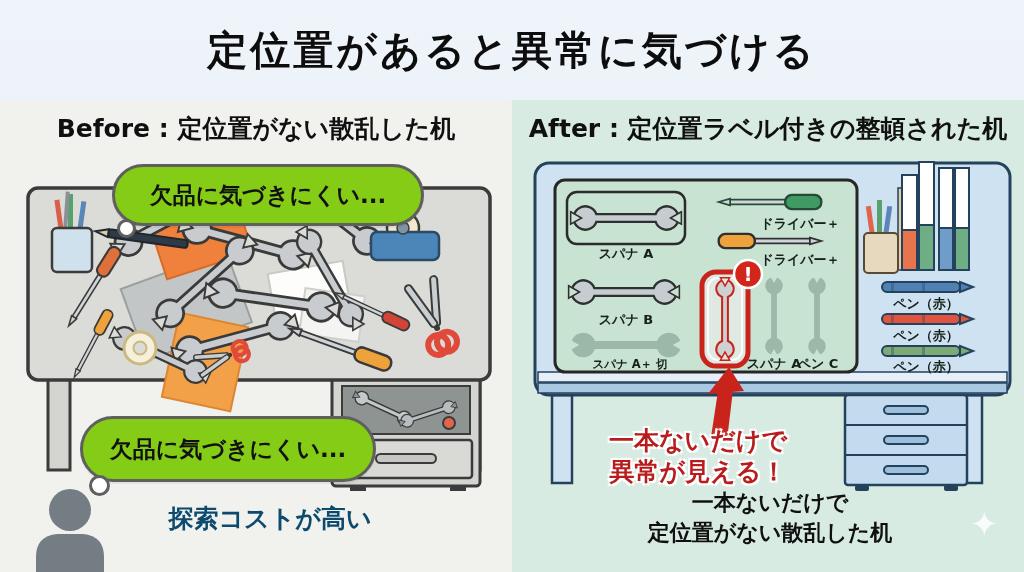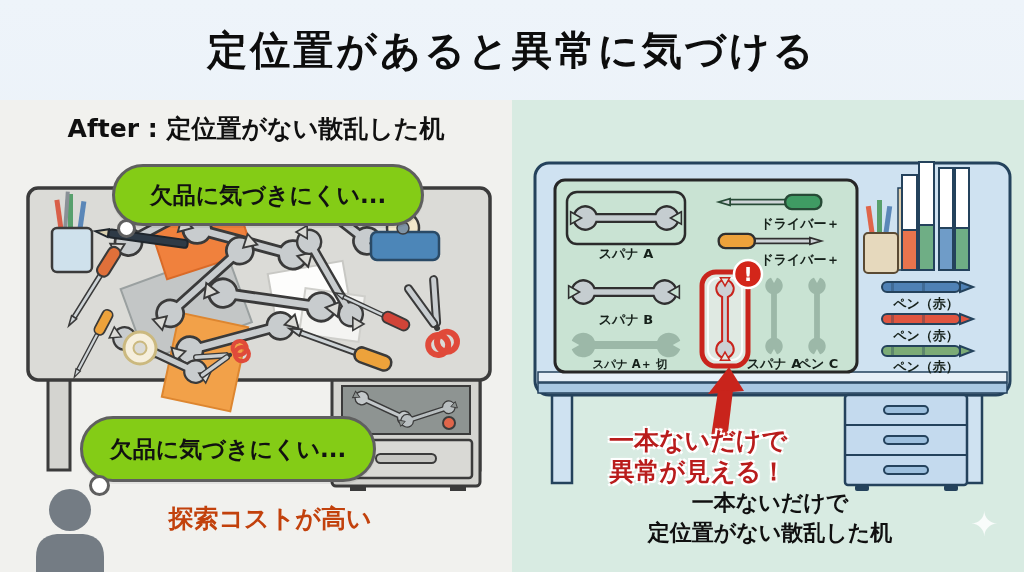--- a/index.html
+++ b/index.html
@@ -25,21 +25,21 @@
   .bubble-top{left:112px;top:64px;width:306px;height:56px;}
   .bubble-top::after{content:"";position:absolute;left:2px;bottom:-15px;width:13px;height:13px;
           border-radius:50%;background:#fff;border:3px solid #5f5f5f;}
   .bubble-bottom{left:80px;top:316px;width:290px;height:60px;}
   .bubble-bottom::before{content:"";position:absolute;left:6px;bottom:-17px;width:15px;height:15px;
           border-radius:50%;background:#fff;border:3px solid #5f5f5f;}
   .bubble-bottom::after{content:"";position:absolute;left:-14px;bottom:-32px;width:10px;height:10px;
           border-radius:50%;background:#fff;border:3px solid #5f5f5f;}
   
   .caption-before{position:absolute;left:120px;top:402px;width:300px;text-align:center;
-                  font-size:25px;font-weight:800;color:#c2410c;z-index:6;}
+                  font-size:25px;font-weight:800;color:#0c4a6e;z-index:6;}
   .callout-after{position:absolute;left:66px;top:326px;width:240px;text-align:center;z-index:7;
                  font-size:25px;font-weight:800;color:#b91c1c;line-height:1.22;
                  text-shadow:-2px -2px 0 #fff,2px -2px 0 #fff,-2px 2px 0 #fff,2px 2px 0 #fff,0 0 4px #fff;}
   .caption-after{position:absolute;left:118px;top:388px;width:280px;text-align:center;z-index:6;
                  font-size:22px;font-weight:800;color:#101010;line-height:1.35;}
   .person{position:absolute;left:28px;top:380px;z-index:6;}
   .sparkle{position:absolute;left:458px;top:404px;z-index:6;font-size:34px;
            color:rgba(255,255,255,.85);}
   
   .lbl{font-family:"DejaVu Sans","Liberation Sans",sans-serif;font-size:13px;
@@ -83,21 +83,21 @@
         <rect x="-2" y="-5" width="3" height="10" style="fill:#24425c;opacity:.35"></rect>
       </g>
     </defs>
   </svg>
 
   <div class="titlebar">
     <div class="title">定位置があると異常に気づける</div>
   </div>
 
   <div class="panel panel-before">
-    <div class="panel-header">After : 定位置がない散乱した机</div>
+    <div class="panel-header">Before : 定位置がない散乱した机</div>
 
     <svg class="scene" viewBox="0 0 512 472">
 
       <rect x="48" y="278" width="22" height="92" style="fill:#d4d4d0;stroke:#3b3b3b;stroke-width:3"></rect>
       <rect x="460" y="278" width="20" height="92" style="fill:#d4d4d0;stroke:#3b3b3b;stroke-width:3"></rect>
       <g>
         <rect x="332" y="278" width="148" height="108" rx="4" style="fill:#d4d4d0;stroke:#3b3b3b;stroke-width:3"></rect>
         <rect x="342" y="286" width="128" height="48" style="fill:#8e9492;stroke:#3b3b3b;stroke-width:2"></rect>
         <use href="#wrench-core" transform="translate(383,308) rotate(25) scale(0.45)" style="--body:#c3c8ca;--notch:#8e9492"></use>
         <use href="#wrench-core" transform="translate(428,314) rotate(-18) scale(0.42)" style="--body:#b8bec0;--notch:#8e9492"></use>
@@ -165,20 +165,21 @@
 
     <svg class="person" width="88" height="94" viewBox="0 0 88 94">
       <circle cx="42" cy="30" r="21" style="fill:#747c84"></circle>
       <path d="M8,94 V77 Q8,56 29,54 H55 Q76,56 76,77 V94 Z" style="fill:#747c84"></path>
     </svg>
 
     <div class="caption-before">探索コストが高い</div>
   </div>
 
   <div class="panel panel-after">
+    <div class="panel-header">After : 定位置ラベル付きの整頓された机</div>
 
     <svg class="scene" viewBox="0 0 512 472">
 
       <rect x="40" y="295" width="20" height="88" style="fill:#cfe2f1;stroke:#24425c;stroke-width:2.5"></rect>
       <rect x="452" y="295" width="18" height="88" style="fill:#cfe2f1;stroke:#24425c;stroke-width:2.5"></rect>
       <rect x="23" y="63" width="475" height="232" rx="14" style="fill:#cfe2f1;stroke:#24425c;stroke-width:3"></rect>
       <rect x="26" y="272" width="469" height="10" style="fill:#e6eff7;stroke:#24425c;stroke-width:1.5"></rect>
       <rect x="26" y="283" width="469" height="10" style="fill:#a9c8e2;stroke:#24425c;stroke-width:1.5"></rect>
 
       <g>

